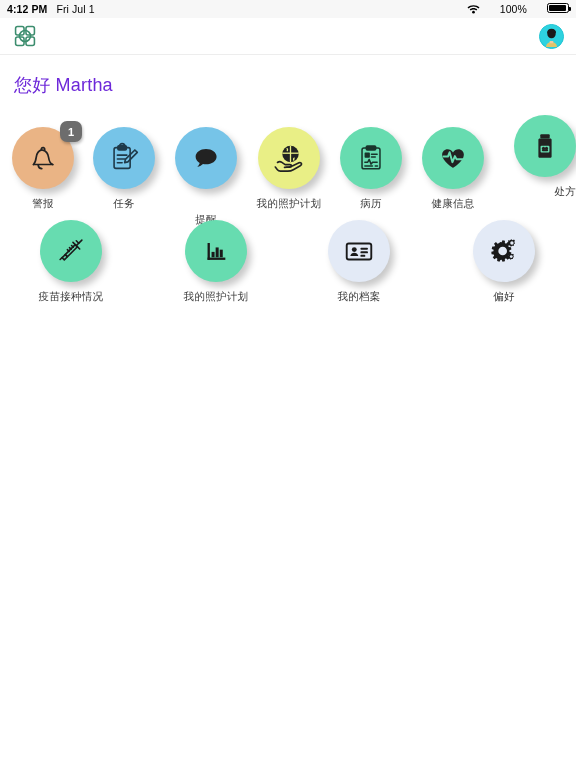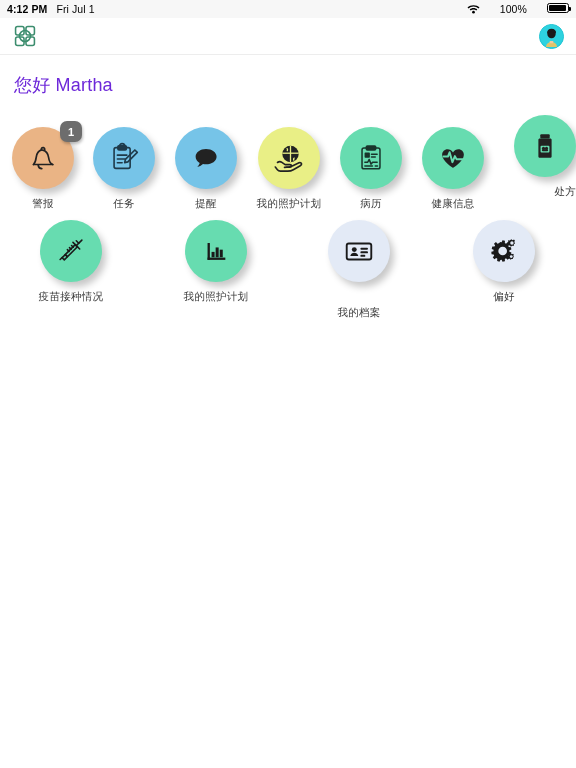--- a/index.html
+++ b/index.html
@@ -166,21 +166,21 @@
           <path d="M13 7.2V5.8a3 3 0 0 1 6 0v1.4"></path>
           <rect x="11.5" y="5" width="9" height="4.4" rx="1.2" fill="#1f3a4a"></rect>
           <path d="M11 15h10M11 19h8M11 23h5"></path>
           <path d="M29.5 9.5l2.6 2.6-10 10-3.4.8.8-3.4z"></path>
         </g>
       </svg>
     </div>
     <div class="tile-label">任务</div>
   </div>
 
-  <div class="tile" style="left:165px;top:30px;">
+  <div class="tile" style="left:165px;top:30px;gap:16px;">
     <div class="bubble" style="background:#76c4e8;">
       <svg width="34" height="34" viewBox="0 0 36 36">
         <path d="M18 8.5c6.2 0 11.2 3.6 11.2 8.1 0 4.5-5 8.1-11.2 8.1-1.1 0-2.2-.1-3.2-.3-1.8 1.6-4 2.7-6 3.1 1.3-1.3 2.2-2.8 2.5-4.3-2.6-1.5-4.3-3.9-4.3-6.6 0-4.5 5-8.1 11-8.1z" fill="#222"></path>
       </svg>
     </div>
     <div class="tile-label">提醒</div>
   </div>
 
   <div class="tile" style="left:248px;top:30px;">
     <div class="bubble" style="background:#e9ef86;">
@@ -267,21 +267,21 @@
           <rect x="8.5" y="25.4" width="20" height="2.6"></rect>
           <rect x="13" y="19" width="3.4" height="6"></rect>
           <rect x="17.6" y="14" width="3.4" height="11"></rect>
           <rect x="22.2" y="16.5" width="3.4" height="8.5"></rect>
         </g>
       </svg>
     </div>
     <div class="tile-label">我的照护计划</div>
   </div>
 
-  <div class="tile" style="left:318px;top:123px;gap:16px;">
+  <div class="tile" style="left:318px;top:123px;">
     <div class="bubble" style="background:#e3eaf6;">
       <svg width="34" height="34" viewBox="0 0 36 36">
         <rect x="5" y="10" width="26" height="17" rx="2.2" fill="none" stroke="#1a1a1a" stroke-width="2"></rect>
         <circle cx="13" cy="16.5" r="2.6" fill="#1a1a1a"></circle>
         <path d="M8.8 23.2c.5-2.3 2.2-3.4 4.2-3.4s3.7 1.1 4.2 3.4z" fill="#1a1a1a"></path>
         <g fill="#1a1a1a">
           <rect x="19.5" y="14.5" width="8" height="2.2" rx="1"></rect>
           <rect x="19.5" y="18.3" width="8" height="2.2" rx="1"></rect>
           <rect x="19.5" y="22" width="5.2" height="2.2" rx="1"></rect>
         </g>

